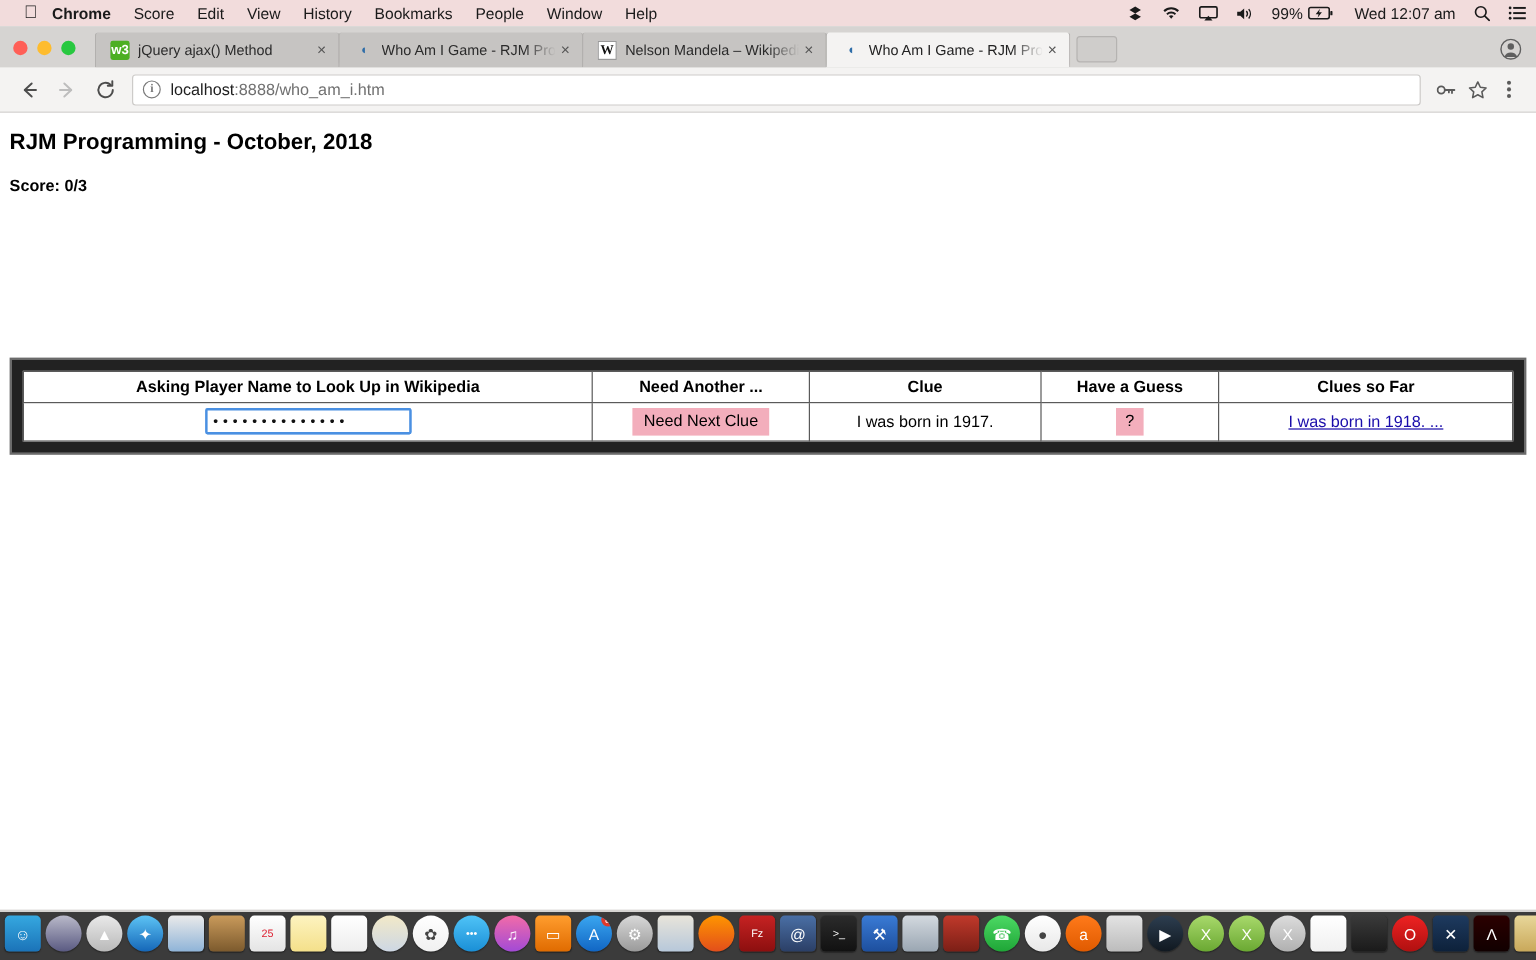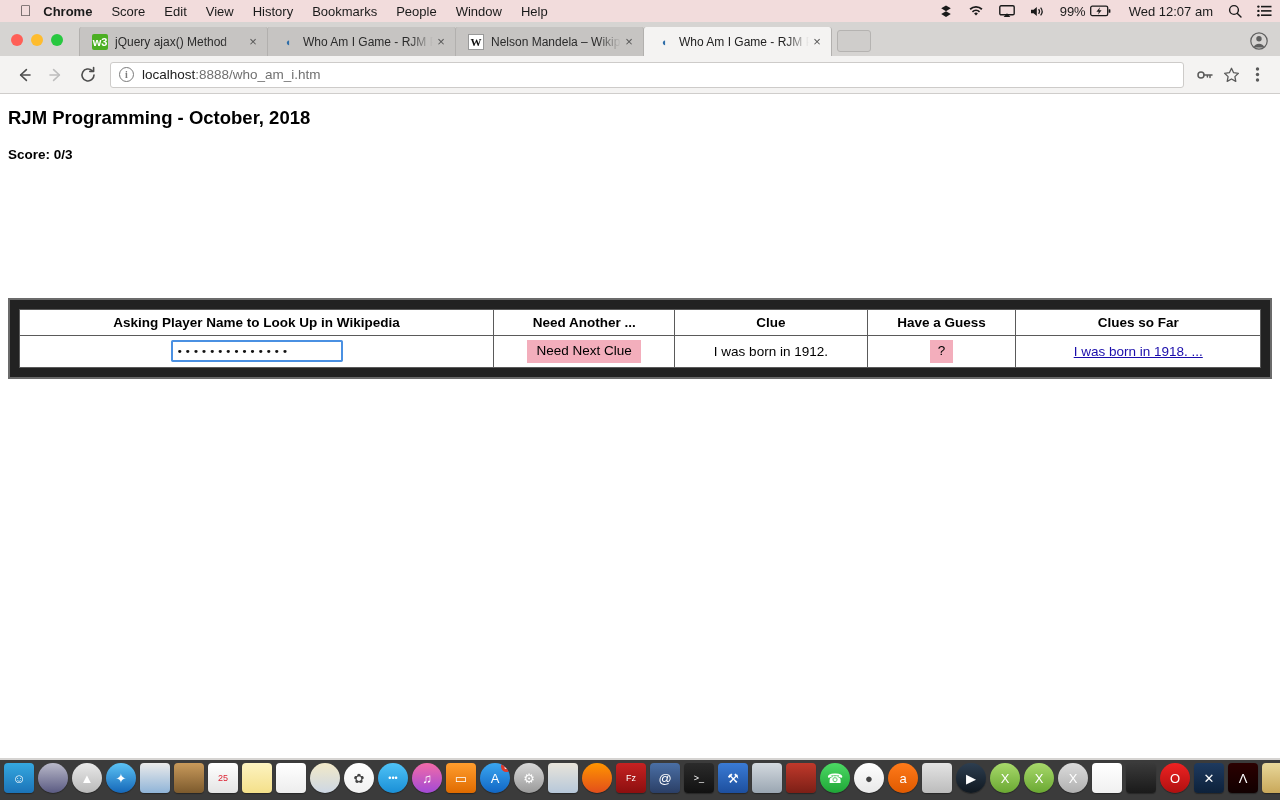--- a/index.html
+++ b/index.html
@@ -51,21 +51,21 @@
     display: flex; align-items: center;
     padding: 0 8px 10px 11px;
   }
   #trafficlights .light {
     width: 12px; height: 12px; border-radius: 50%;
     margin-right: 8px;
   }
   .tab {
     position: relative;
     height: 29px;
-    width: 189px;
+    width: 204px;
     background: #c6c4c2;
     display: flex; align-items: center;
     padding: 0 6px 0 12px;
     font-size: 12px;
     color: #2b2b2b;
     border-top-left-radius: 3px;
     border-top-right-radius: 3px;
     transform: skew(0deg);
     margin-right: -1px;
     border-left: 1px solid #b2b0ae;
@@ -459,21 +459,21 @@
             </tr>
           </thead>
           <tbody>
             <tr>
               <td>
                 <input id="playername" type="text" value="••••••••••••••" style="">
               </td>
               <td>
                 <span class="pinkbtn">Need Next Clue</span>
               </td>
-              <td>I was born in 1912.</td>
+              <td>I was born in 1917.</td>
               <td>
                 <span class="pinkbtn small">?</span>
               </td>
               <td>
                 <a class="cluelink" href="#">I was born in 1918. ...</a>
               </td>
             </tr>
           </tbody>
         </table>
       </div>

